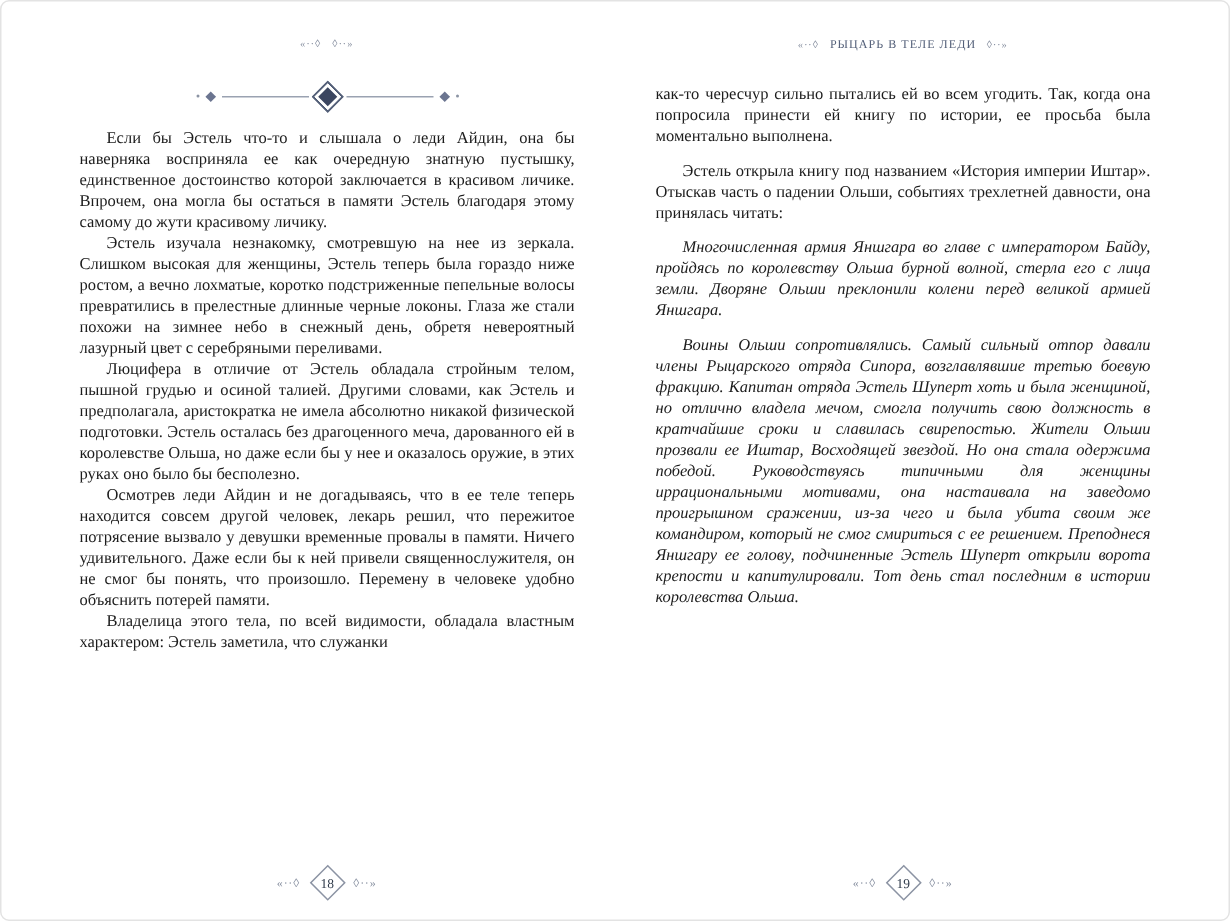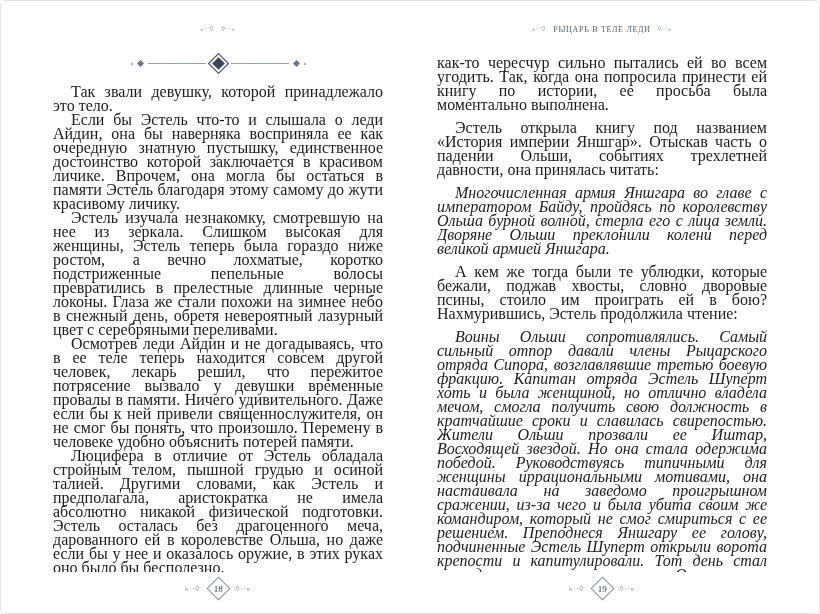--- a/index.html
+++ b/index.html
@@ -58,21 +58,21 @@
     border: 1px solid #55617a;
     transform: rotate(45deg);
     box-shadow: inset 0 0 0 2px #ffffff, inset 0 0 0 4px #3b4660;
   }
 
   
   .body-text {
     flex: 1 1 auto;
     overflow: hidden;
     text-align: justify;
-    font-size: 16px;
+    font-size: 11px;
     line-height: 14px;
   }
   .page-right .body-text { margin-top: 22px; }
   .para { margin: 0; text-indent: 18px; }
   .para.no-indent { text-indent: 0; }
   .para.italic { font-style: italic; }
   .page-right .para { margin-bottom: 9px; }
 
   
   .page-footer {
@@ -117,48 +117,47 @@
       <span class="orn-dot"></span>
       <span class="orn-sm"></span>
       <span class="orn-line"></span>
       <span class="orn-gem"></span>
       <span class="orn-line"></span>
       <span class="orn-sm"></span>
       <span class="orn-dot"></span>
     </div>
 
     <div class="body-text">
-        <p class="para">Так звали девушку, которой принадлежало это тело.</p>
         <p class="para">Если бы Эстель что-то и слышала о леди Айдин, она бы наверняка восприняла ее как очередную знатную пустышку, единственное достоинство которой заключается в красивом личике. Впрочем, она могла бы остаться в памяти Эстель благодаря этому самому до жути красивому личику.</p>
         <p class="para">Эстель изучала незнакомку, смотревшую на нее из зеркала. Слишком высокая для женщины, Эстель теперь была гораздо ниже ростом, а вечно лохматые, коротко подстриженные пепельные волосы превратились в прелестные длинные черные локоны. Глаза же стали похожи на зимнее небо в снежный день, обретя невероятный лазурный цвет с серебряными переливами.</p>
+        <p class="para">Люцифера в отличие от Эстель обладала стройным телом, пышной грудью и осиной талией. Другими словами, как Эстель и предполагала, аристократка не имела абсолютно никакой физической подготовки. Эстель осталась без драгоценного меча, дарованного ей в королевстве Ольша, но даже если бы у нее и оказалось оружие, в этих руках оно было бы бесполезно.</p>
         <p class="para">Осмотрев леди Айдин и не догадываясь, что в ее теле теперь находится совсем другой человек, лекарь решил, что пережитое потрясение вызвало у девушки временные провалы в памяти. Ничего удивительного. Даже если бы к ней привели священнослужителя, он не смог бы понять, что произошло. Перемену в человеке удобно объяснить потерей памяти.</p>
-        <p class="para">Люцифера в отличие от Эстель обладала стройным телом, пышной грудью и осиной талией. Другими словами, как Эстель и предполагала, аристократка не имела абсолютно никакой физической подготовки. Эстель осталась без драгоценного меча, дарованного ей в королевстве Ольша, но даже если бы у нее и оказалось оружие, в этих руках оно было бы бесполезно.</p>
+        <p class="para">Владелица этого тела, по всей видимости, обладала властным характером: Эстель заметила, что служанки</p>
       </div>
 
     <footer class="page-footer">
       <span class="folio-orn">«∙∙◊</span>
       <span class="folio-diamond">
         <span class="folio-number">18</span>
       </span>
       <span class="folio-orn">◊∙∙»</span>
     </footer>
   </section>
 
   <section class="page page-right">
     <header class="running-head">
       <span class="head-orn">«∙∙◊</span>
       <span class="head-title">Рыцарь в теле леди</span>
       <span class="head-orn">◊∙∙»</span>
     </header>
 
     <div class="body-text">
         <p class="para no-indent">как-то чересчур сильно пытались ей во всем угодить. Так, когда она попросила принести ей книгу по истории, ее просьба была моментально выполнена.</p>
-        <p class="para">Эстель открыла книгу под названием «История империи Яншгар». Отыскав часть о падении Ольши, событиях трехлетней давности, она принялась читать:</p>
+        <p class="para">Эстель открыла книгу под названием «История империи Иштар». Отыскав часть о падении Ольши, событиях трехлетней давности, она принялась читать:</p>
         <p class="para italic">Многочисленная армия Яншгара во главе с императором Байду, пройдясь по королевству Ольша бурной волной, стерла его с лица земли. Дворяне Ольши преклонили колени перед великой армией Яншгара.</p>
-        <p class="para">А кем же тогда были те ублюдки, которые бежали, поджав хвосты, словно дворовые псины, стоило им проиграть ей в бою? Нахмурившись, Эстель продолжила чтение:</p>
         <p class="para italic">Воины Ольши сопротивлялись. Самый сильный отпор давали члены Рыцарского отряда Сипора, возглавлявшие третью боевую фракцию. Капитан отряда Эстель Шуперт хоть и была женщиной, но отлично владела мечом, смогла получить свою должность в кратчайшие сроки и славилась свирепостью. Жители Ольши прозвали ее Иштар, Восходящей звездой. Но она стала одержима победой. Руководствуясь типичными для женщины иррациональными мотивами, она настаивала на заведомо проигрышном сражении, из-за чего и была убита своим же командиром, который не смог смириться с ее решением. Преподнеся Яншгару ее голову, подчиненные Эстель Шуперт открыли ворота крепости и капитулировали. Тот день стал последним в истории королевства Ольша.</p>
       </div>
 
     <footer class="page-footer">
       <span class="folio-orn">«∙∙◊</span>
       <span class="folio-diamond">
         <span class="folio-number">19</span>
       </span>
       <span class="folio-orn">◊∙∙»</span>
     </footer>

